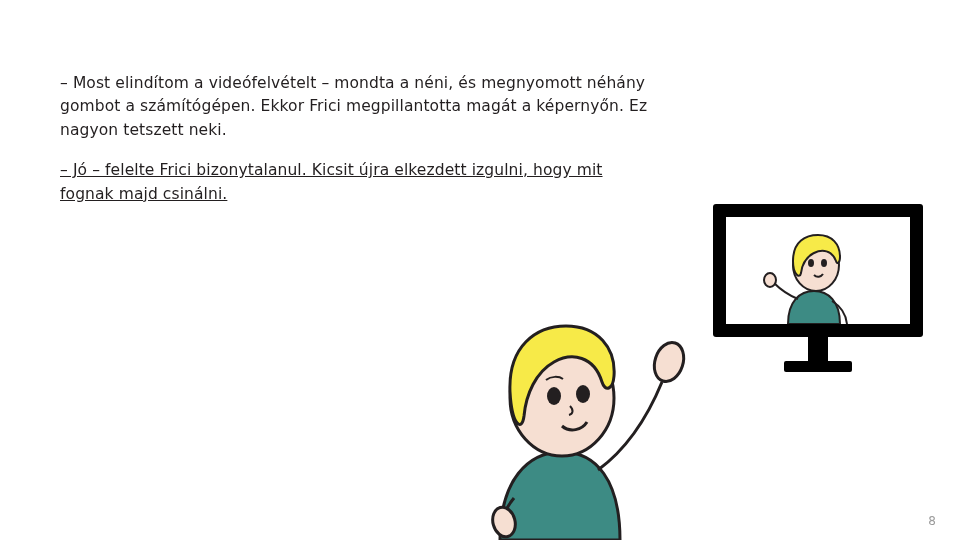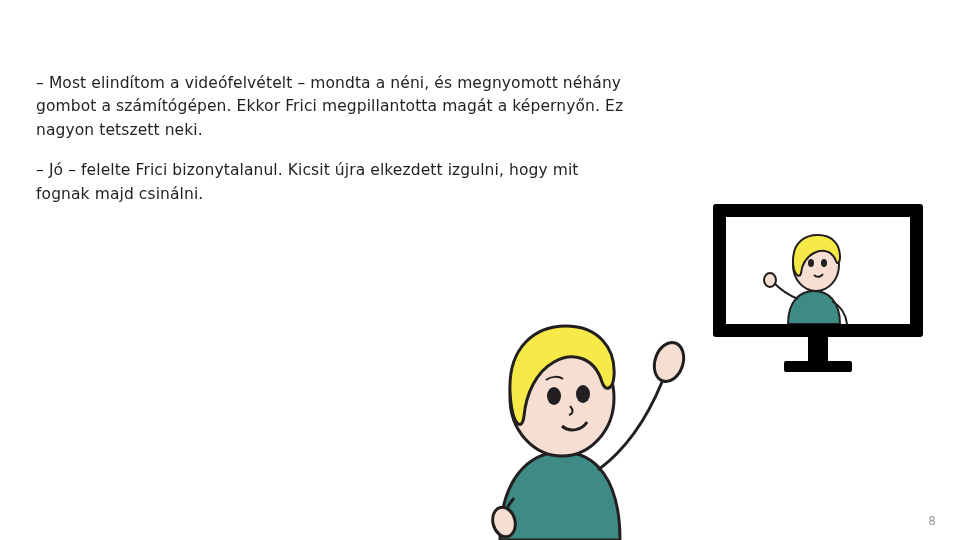--- a/index.html
+++ b/index.html
@@ -15,33 +15,34 @@
   }
   .slide {
     position: relative;
     width: 960px;
     height: 540px;
     background: #ffffff;
     overflow: hidden;
   }
   .text-block {
     position: absolute;
-    left: 36px;
+    left: 60px;
     top: 56px;
     width: 600px;
   }
   .para {
     font-size: 15.5px;
     line-height: 1.52;
     color: #231f20;
     margin-bottom: 17px;
     letter-spacing: 0.1px;
   }
   .para:last-child {
     margin-bottom: 0;
+    text-decoration: underline;
   }
   .page-number {
     position: absolute;
     right: 24px;
     bottom: 12px;
     font-size: 12px;
     color: #9a9a9a;
   }
   
   .monitor {

